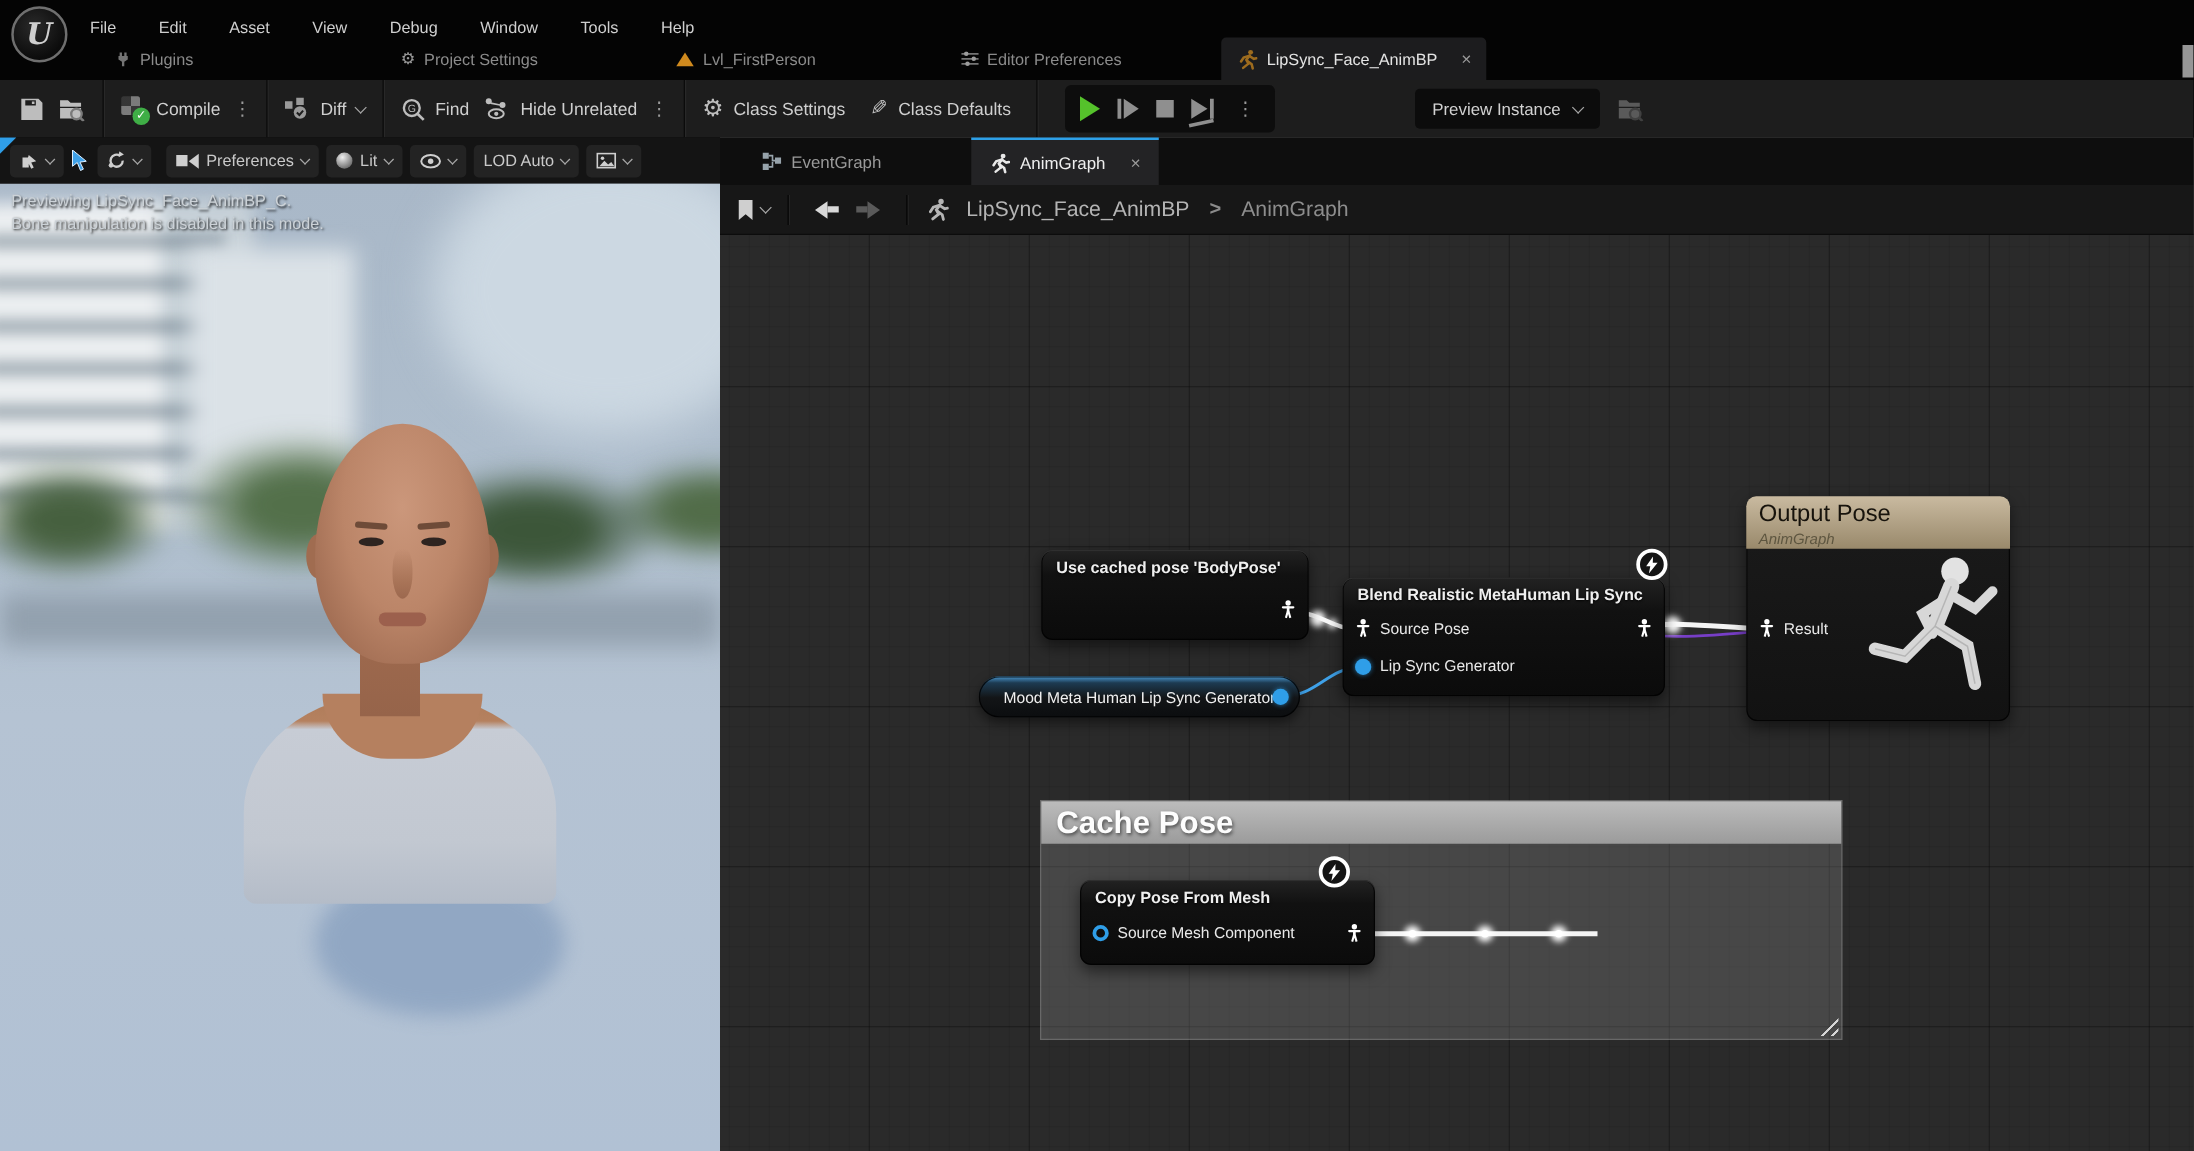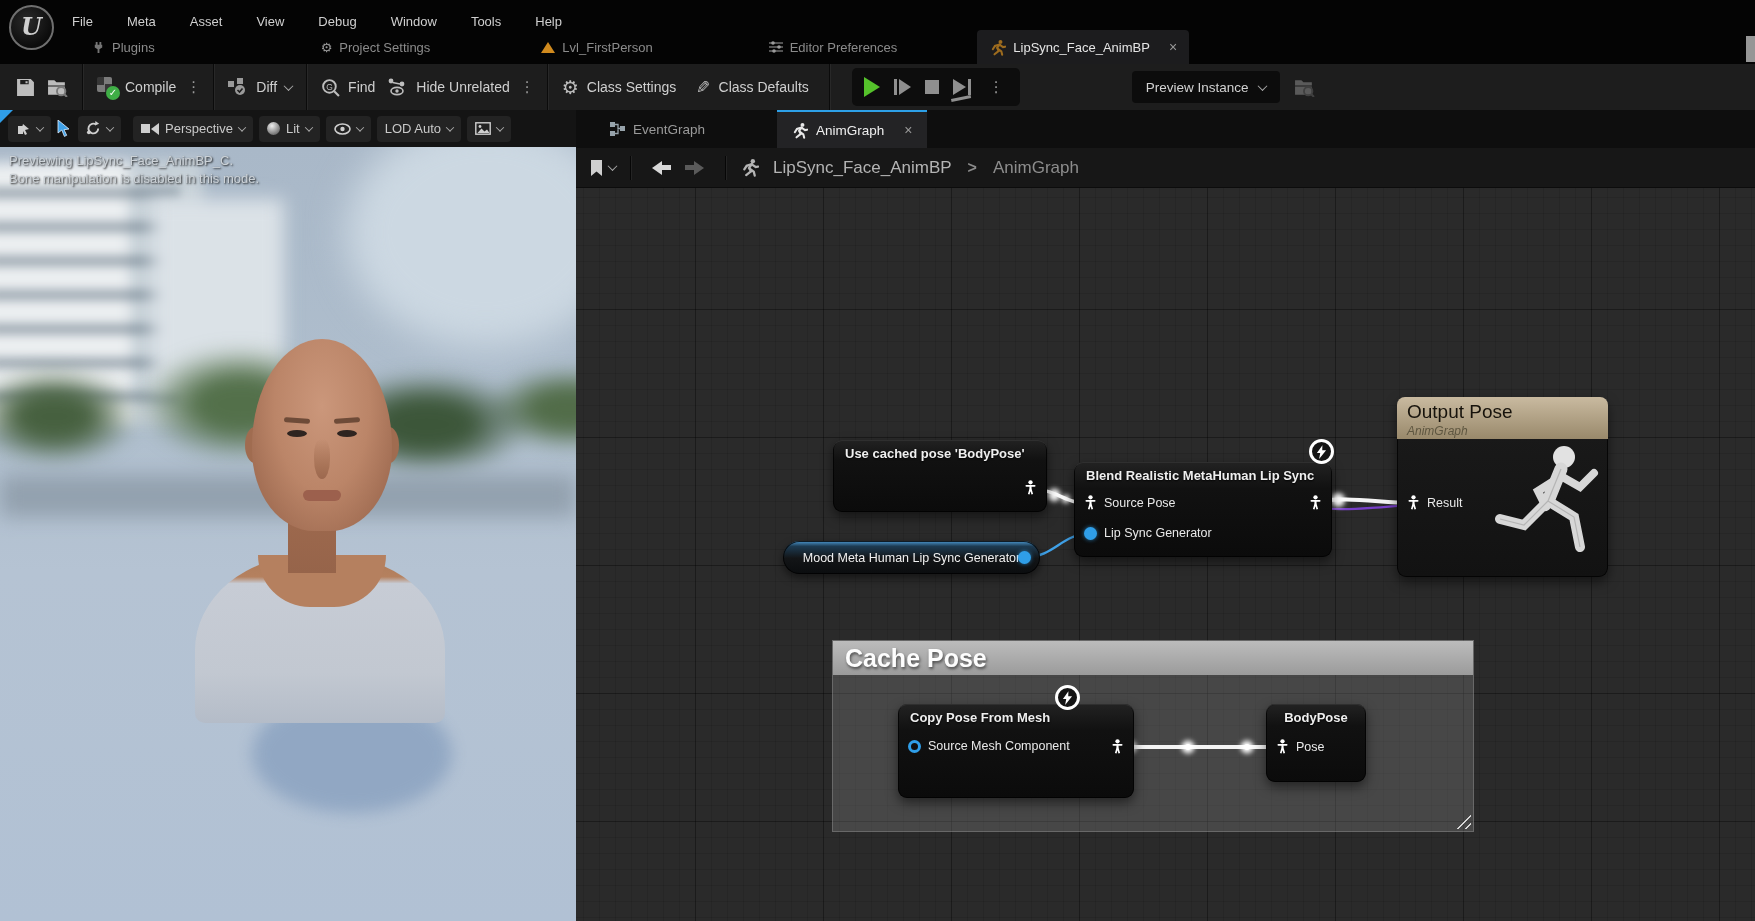--- a/index.html
+++ b/index.html
@@ -152,21 +152,21 @@
 <body>
 
 <div id="app">
 
   <div id="titlebar">
     <div id="logo">
         <span>U</span>
       </div>
     <div id="menubar">
       <span class="mi">File</span>
-      <span class="mi">Meta</span>
+      <span class="mi">Edit</span>
       <span class="mi">Asset</span>
       <span class="mi">View</span>
       <span class="mi">Debug</span>
       <span class="mi">Window</span>
       <span class="mi">Tools</span>
       <span class="mi">Help</span>
     </div>
     <div id="tabrow">
       <div class="wtab" style="margin-left:20px">
         <svg width="13" height="13" viewBox="0 0 14 14">
@@ -319,21 +319,21 @@
             <path fill="#cfcfcf" d="M10 0l4 2.8-4.4 2z"></path>
             <circle cx="3" cy="12" r="2" fill="#cfcfcf"></circle>
           </svg>
         <span class="chev"></span>
       </div>
       <div class="vbtn" style="margin-left:6px">
         <span class="sq-cam">
             <span class="sq"></span>
             <span class="lt"></span>
           </span>
-        <span>Perspective</span>
+        <span>Preferences</span>
         <span class="chev"></span>
       </div>
       <div class="vbtn">
         <span class="lit-ball"></span>
         <span>Lit</span>
         <span class="chev"></span>
       </div>
       <div class="vbtn">
         <svg width="17" height="12" viewBox="0 0 17 12">
             <ellipse cx="8.5" cy="6" rx="7.5" ry="5" fill="none" stroke="#cfcfcf" stroke-width="1.6"></ellipse>
@@ -553,21 +553,21 @@
                 <circle cx="6" cy="2.2" r="2"></circle>
                 <rect x="1.3" y="4.6" width="9.4" height="1.7" rx=".85"></rect>
                 <rect x="5" y="4.6" width="2" height="4"></rect>
                 <path d="M5 8.2 L3.6 13 5.1 13.6 6 10.4 6.9 13.6 8.4 13 7 8.2z"></path>
               </svg>
             </span>
           <span>Result</span>
         </div>
       </div>
 
-      <div class="gnode" style="left:322px;top:516px;width:236px;height:94px">
+      <div class="gnode" style="left:288px;top:516px;width:236px;height:68px">
         <div class="ntitle">Copy Pose From Mesh</div>
         <div class="prow" style="left:10px;top:35px">
           <span class="pin-blue hollow"></span>
           <span>Source Mesh Component</span>
         </div>
         <div class="prow" style="right:10px;top:35px">
           <span class="pin-person">
               <svg width="13" height="15" viewBox="0 0 12 14" fill="#fff">
                 <circle cx="6" cy="2.2" r="2"></circle>
                 <rect x="1.3" y="4.6" width="9.4" height="1.7" rx=".85"></rect>
@@ -576,30 +576,16 @@
               </svg>
             </span>
         </div>
       </div>
       <div class="bolt" style="left:479px;top:497px">
         <svg width="11" height="14" viewBox="0 0 12 15">
             <path fill="#fff" d="M7 0 L1 8.5 h3.6 L3.4 15 L11 5.5 H6.8z"></path>
           </svg>
       </div>
 
-      <div class="gnode" style="left:690px;top:516px;width:100px;height:78px">
-        <div class="ntitle" style="text-align:center;padding:6px 6px 4px">BodyPose</div>
-        <div class="prow" style="left:10px;top:35px">
-          <span class="pin-person">
-              <svg width="13" height="15" viewBox="0 0 12 14" fill="#fff">
-                <circle cx="6" cy="2.2" r="2"></circle>
-                <rect x="1.3" y="4.6" width="9.4" height="1.7" rx=".85"></rect>
-                <rect x="5" y="4.6" width="2" height="4"></rect>
-                <path d="M5 8.2 L3.6 13 5.1 13.6 6 10.4 6.9 13.6 8.4 13 7 8.2z"></path>
-              </svg>
-            </span>
-          <span>Pose</span>
-        </div>
-      </div>
 
     </div>
   </div>
 </div>
 
 </body></html>

